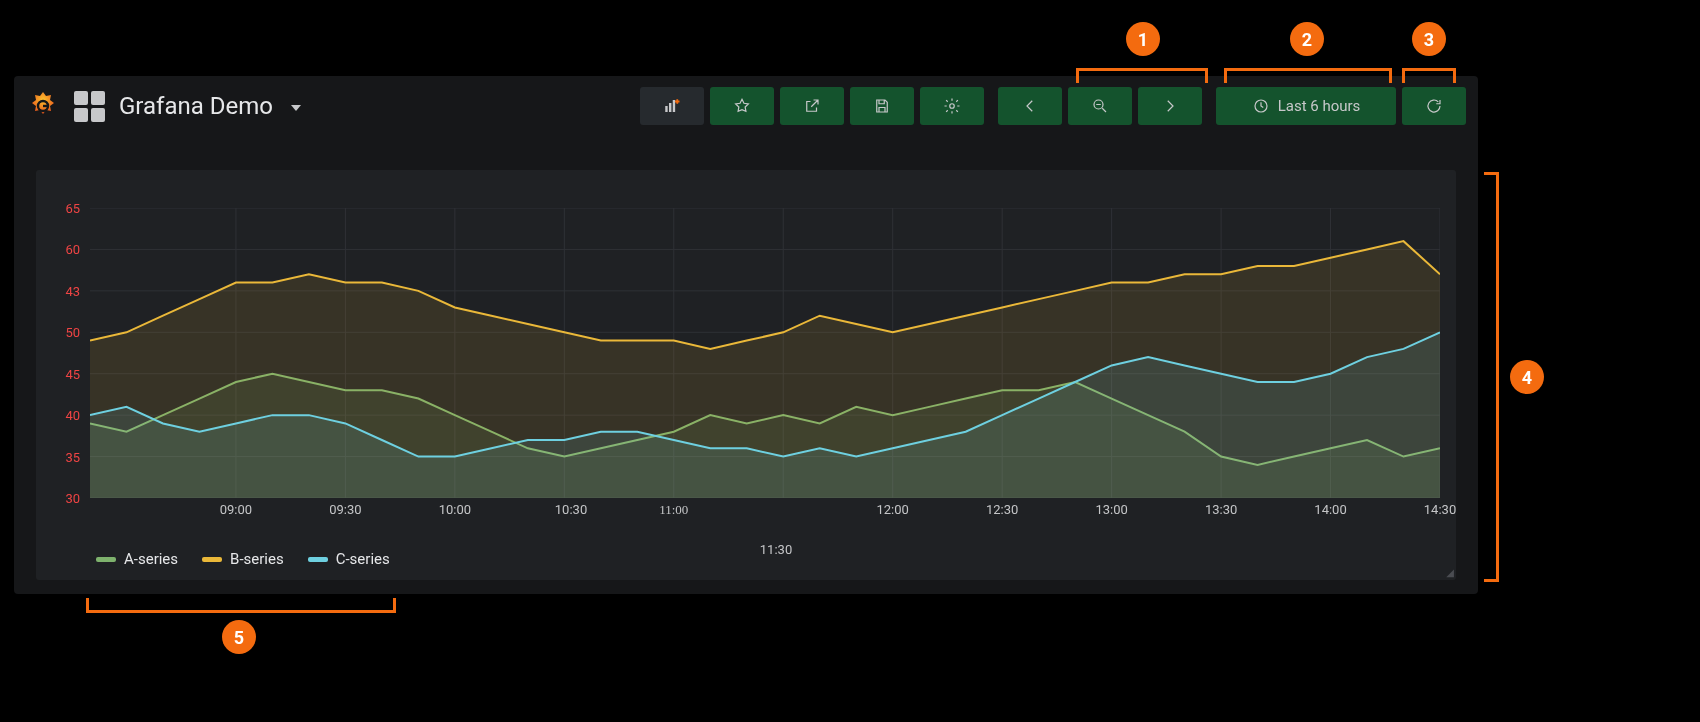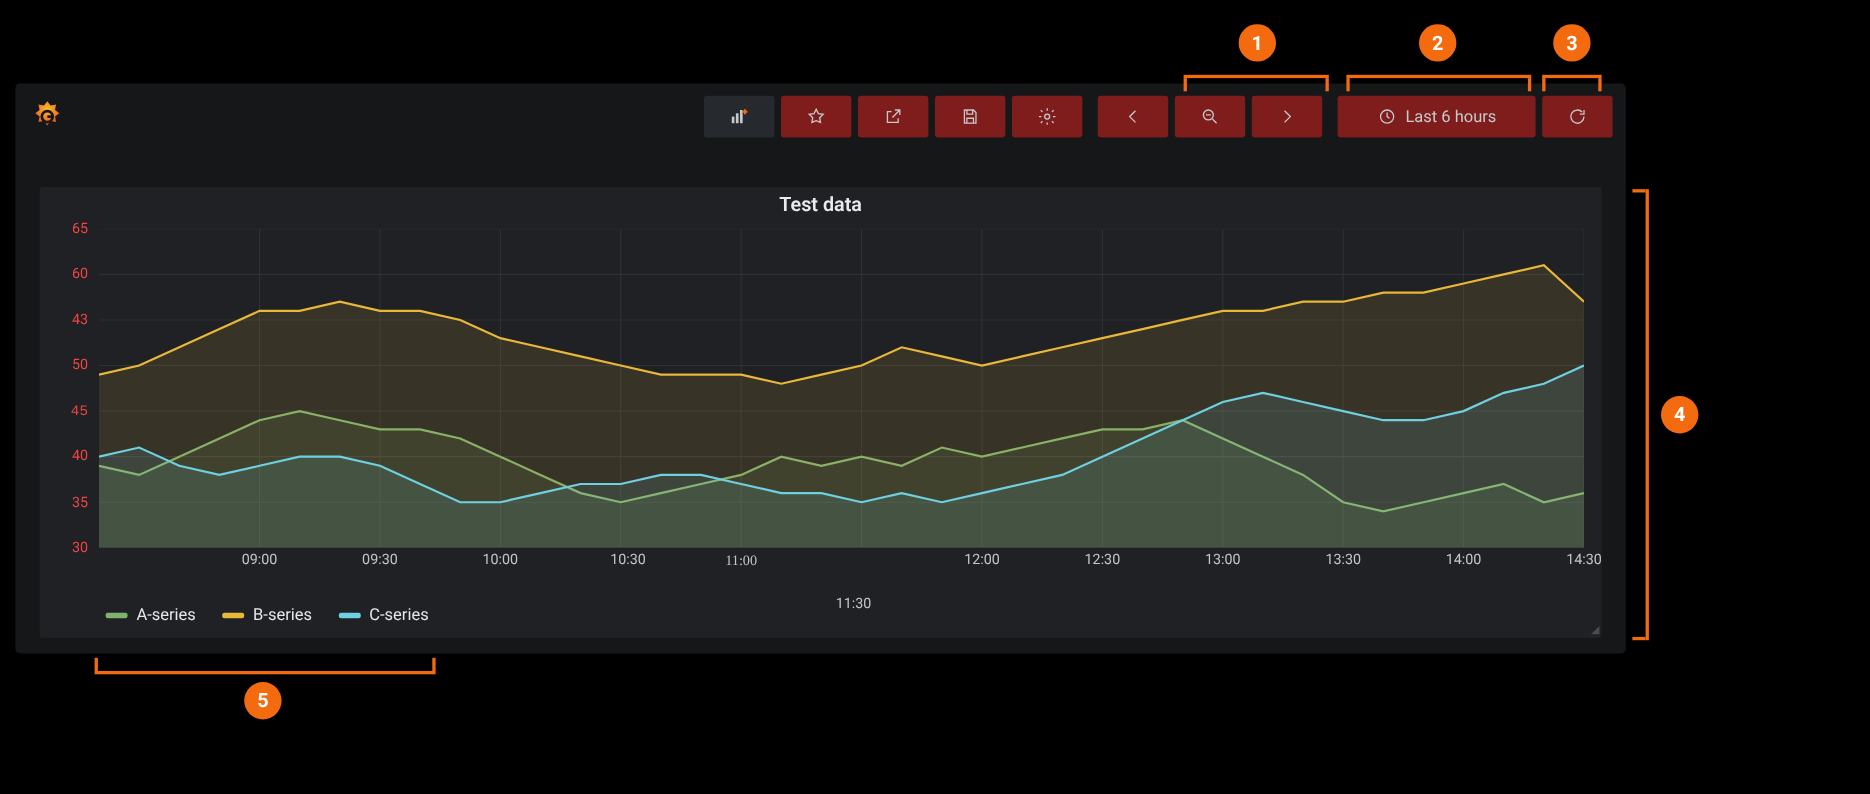--- a/index.html
+++ b/index.html
@@ -7,21 +7,21 @@
   .window{position:absolute;left:14px;top:76px;width:1464px;height:518px;background:#161719;border-radius:4px;}
   
   .hdr{height:60px;display:flex;align-items:center;padding:0 12px;}
   .logo{width:34px;height:34px;margin-right:14px;display:flex;align-items:center;justify-content:center;}
   .dash-btn{display:flex;align-items:center;gap:14px;cursor:pointer;}
   .grid-ico{display:grid;grid-template-columns:14px 14px;grid-template-rows:14px 14px;gap:3px;}
   .grid-ico span{background:#c7c8ca;border-radius:2px;}
   .dash-title{font-size:24px;color:#e6e7e9;font-weight:400;}
   .caret-down{width:0;height:0;border-left:5px solid transparent;border-right:5px solid transparent;border-top:6px solid #c7c8ca;margin-left:4px;margin-top:4px;}
   .spacer{flex:1;}
-  .tbtn{height:38px;min-width:44px;background:#7f1d1d;border-radius:3px;display:flex;align-items:center;justify-content:center;margin-left:6px;color:#c7c8ca;cursor:pointer;gap:8px;padding:0 10px;}
+  .tbtn{height:38px;min-width:44px;background:#14532d;border-radius:3px;display:flex;align-items:center;justify-content:center;margin-left:6px;color:#c7c8ca;cursor:pointer;gap:8px;padding:0 10px;}
   .tbtn.active{background:#262a2e;}
   .tbtn svg{width:18px;height:18px;fill:none;stroke:#c7c8ca;stroke-width:1.6;}
   .gapsep{width:8px;}
   .trlabel{font-size:15px;color:#c7c8ca;}
   
   .panel{position:absolute;left:22px;top:94px;right:22px;bottom:14px;background:#1f2124;border-radius:3px;}
   .ptitle{text-align:center;font-size:18px;font-weight:600;color:#e9eaec;padding-top:6px;}
   .plot{position:absolute;left:54px;right:16px;top:38px;height:290px;}
   .plot svg{width:100%;height:100%;display:block;}
   .yticks{position:absolute;left:0;top:38px;height:290px;width:50px;}
@@ -61,20 +61,30 @@
               <radialGradient id="g1" cx="50%" cy="35%" r="70%">
           <stop offset="0" stop-color="#fbc02d"></stop>
                 <stop offset="1" stop-color="#e64a19"></stop>
         </radialGradient>
             </defs>
         <path fill="url(#g1)" d="M16 2l3 4 5-1-1 5 4 3-4 3 1 5-5-1-3 4-3-4-5 1 1-5-4-3 4-3-1-5 5 1z"></path>
         <circle cx="16" cy="16" r="5" fill="none" stroke="#161719" stroke-width="2.4"></circle>
         <path d="M16 16 L21 16" stroke="#161719" stroke-width="2.4"></path>
       </svg>
     </div>
+    <div class="dash-btn">
+      <div class="grid-ico">
+            <span></span>
+            <span></span>
+            <span></span>
+            <span></span>
+          </div>
+      <span class="dash-title">Grafana Demo</span>
+      <div class="caret-down"></div>
+    </div>
     <div class="spacer"></div>
 
     <div class="tbtn active">
       <svg viewBox="0 0 24 24">
         <rect x="3" y="12" width="3.2" height="8" fill="#c7c8ca" stroke="none"></rect>
         <rect x="8" y="8" width="3.2" height="12" fill="#c7c8ca" stroke="none"></rect>
         <rect x="13" y="4" width="3.2" height="16" fill="#c7c8ca" stroke="none"></rect>
         <path d="M19 3v6M16 6h6" stroke="#f46b0f" stroke-width="2.4"></path>
       </svg>
     </div>
@@ -129,27 +139,26 @@
       <span class="trlabel">Last 6 hours</span>
     </div>
     <div class="tbtn">
       <svg viewBox="0 0 24 24">
             <path d="M20 12a8 8 0 1 1-2.3-5.6M20 4v5h-5"></path>
           </svg>
     </div>
   </div>
 
   <div class="panel">
-    <div class="ptitle">Test data</div>
 
     <div class="yticks" id="yticks">
           <div class="ytick" style="top: 290px; margin-left: 16px;">30</div>
           <div class="ytick" style="top: 248.571px;">35</div>
           <div class="ytick" style="top: 207.143px;">40</div>
-          <div class="ytick" style="top: 165.714px; font-family: Liberation Mono, monospace;">45</div>
+          <div class="ytick" style="top: 165.714px;">45</div>
           <div class="ytick" style="top: 124.286px;">50</div>
           <div class="ytick" style="top: 82.8571px;">43</div>
           <div class="ytick" style="top: 41.4286px;">60</div>
           <div class="ytick" style="top: 0px;">65</div>
         </div>
     <div class="plot">
       <svg id="plotsvg" preserveAspectRatio="none" viewBox="0 0 1350 290">
             <line x1="0" x2="1350" y1="290" y2="290" stroke="#2f3136" stroke-width="1"></line>
             <line x1="0" x2="1350" y1="248.57142857142858" y2="248.57142857142858" stroke="#2f3136" stroke-width="1"></line>
             <line x1="0" x2="1350" y1="207.14285714285717" y2="207.14285714285717" stroke="#2f3136" stroke-width="1"></line>

